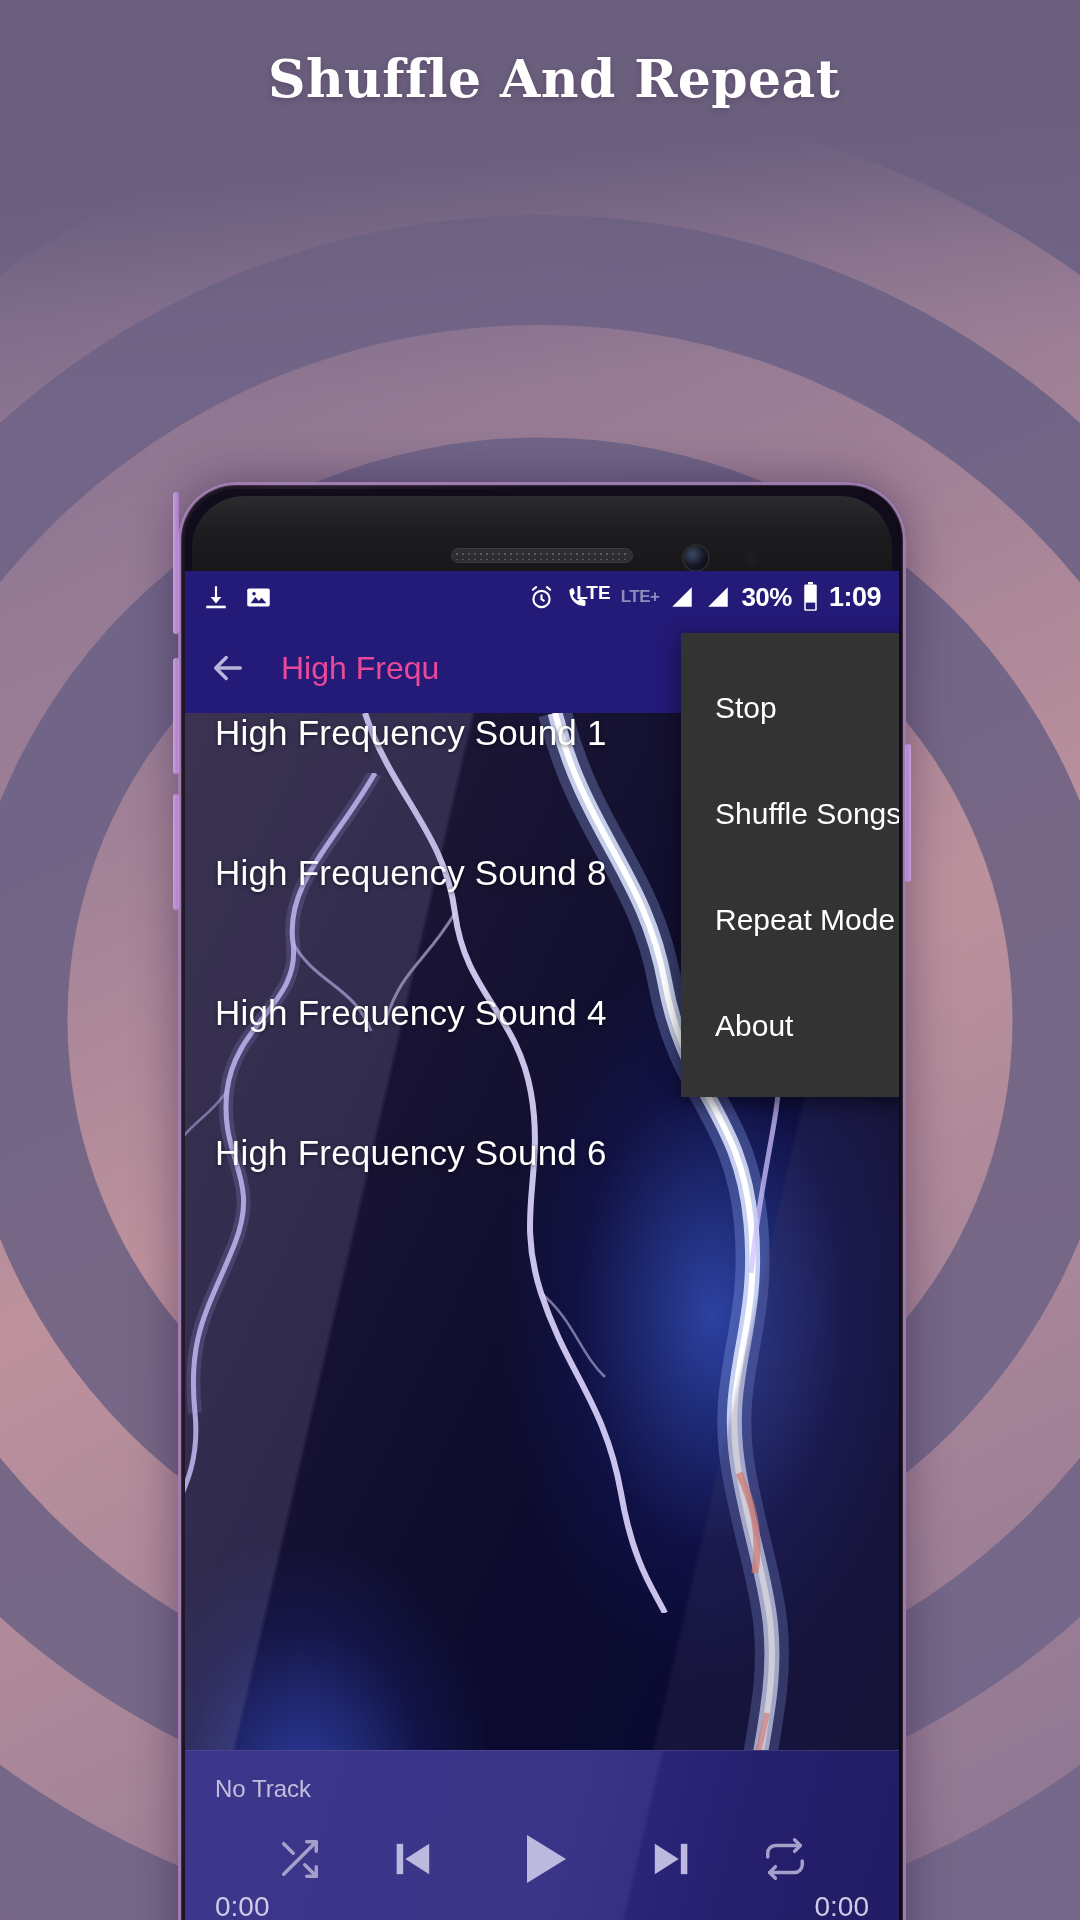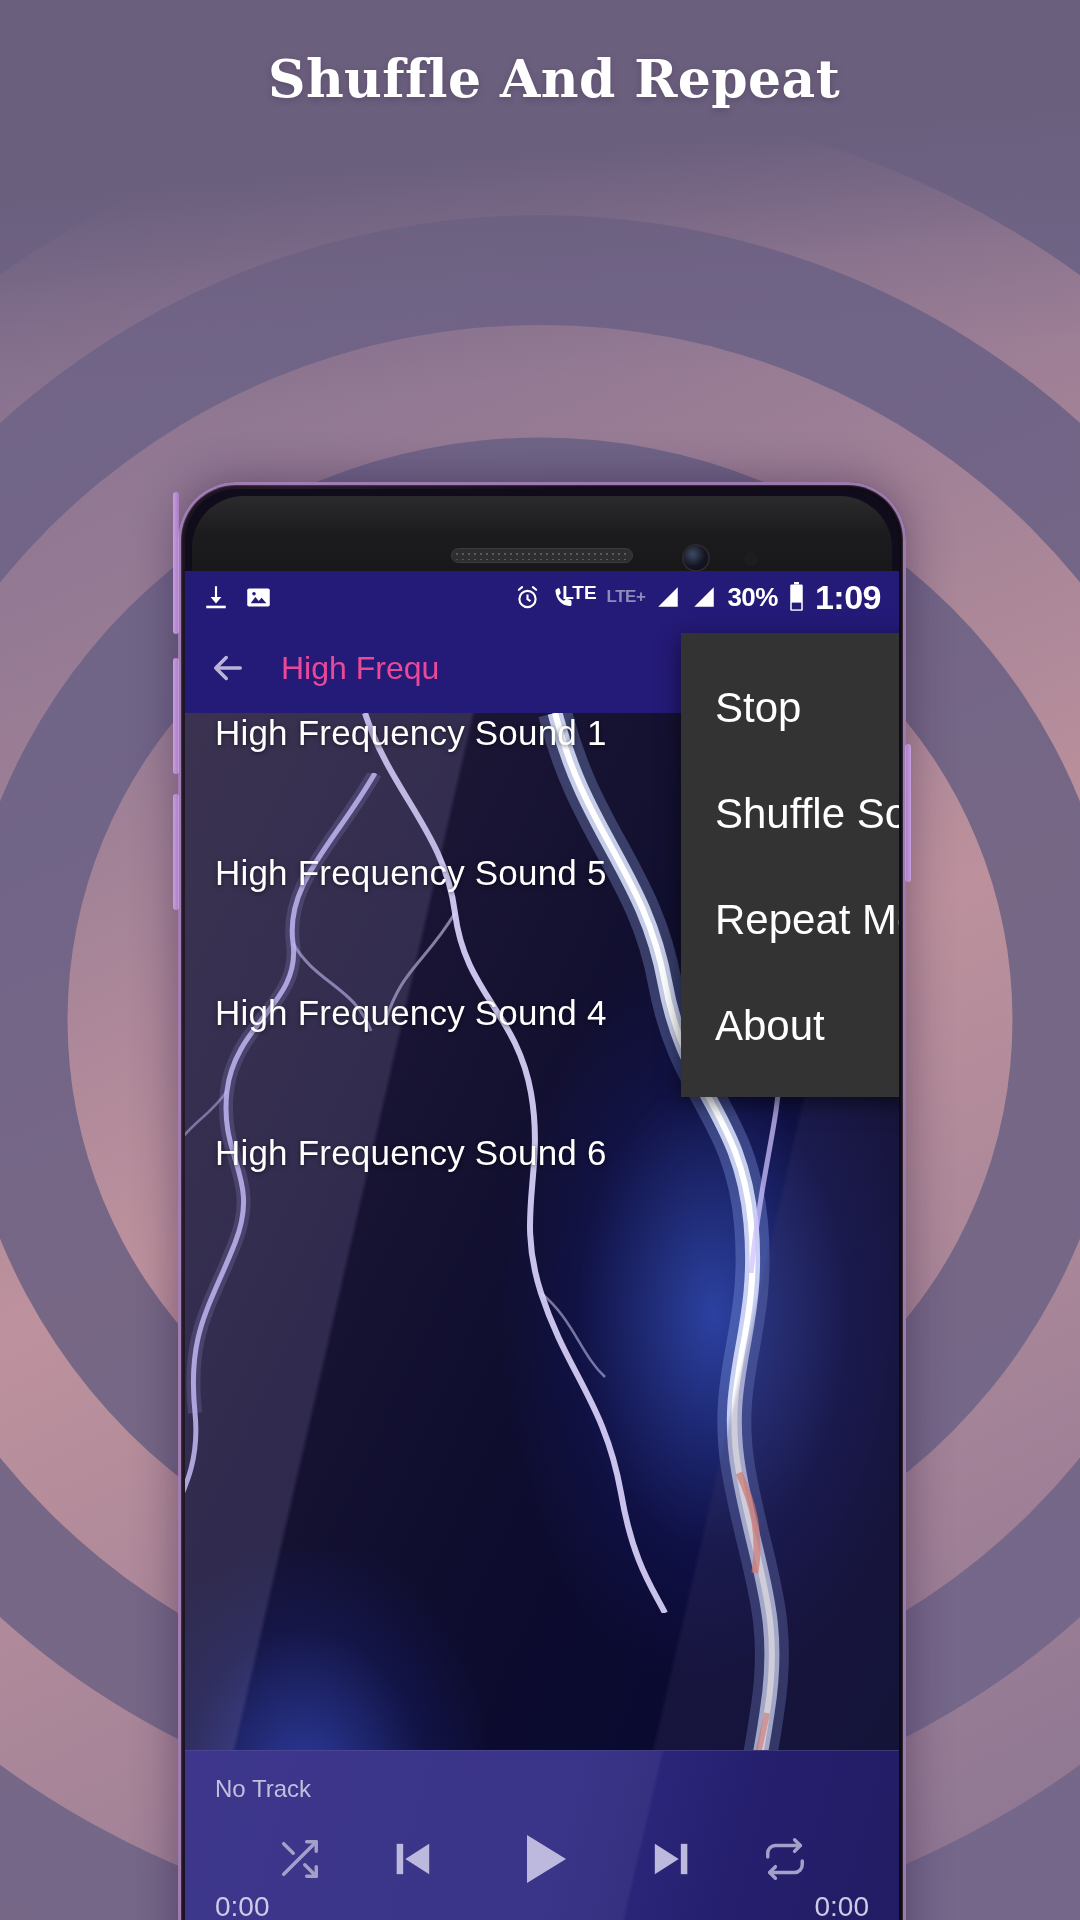--- a/index.html
+++ b/index.html
@@ -136,21 +136,21 @@
     padding:13px 18px;
     color:#ffffff;
     font-size:25px;
     z-index:4;
   }
   #status-left{ display:flex; align-items:center; gap:16px; }
   #status-right{ margin-left:auto; display:flex; align-items:center; gap:10px; }
   .si{ display:inline-flex; align-items:center; }
   #lte-plus{ font-size:17px; font-weight:bold; color:#8d8dbc; letter-spacing:-.5px;}
   #battery-pct{ font-size:26px; font-weight:bold; letter-spacing:-.5px;}
-  #clock{ font-size:34px; font-weight:bold; letter-spacing:-.5px;}
+  #clock{ font-size:27px; font-weight:bold; letter-spacing:-.5px;}
 
   
   #app-bar{
     position:absolute; left:0; right:0; top:52px; height:90px;
     background:#241a77;
     display:flex; align-items:center;
     padding:0 12px;
     z-index:3;
   }
   #back-arrow{ width:62px; height:62px; display:flex; align-items:center; justify-content:center; }
@@ -221,21 +221,21 @@
     background:#333333;
     z-index:10;
     box-shadow:0 6px 20px rgba(0,0,0,.55);
     padding:22px 0 18px 0;
   }
   .menu-item{
     height:106px;
     display:flex; align-items:center;
     padding:0 34px;
     color:#ffffff;
-    font-size:42px;
+    font-size:30px;
   }
 </style>
 </head>
 <body>
 
 <div id="promo-bg">
   <div class="ring" style="width:2060px;height:2060px;background:#6b6184;"></div>
   <div class="ring" style="width:1840px;height:1840px;background:#d9a3a8;"></div>
   <div class="ring" style="width:1610px;height:1610px;background:#6b6184;"></div>
   <div class="ring" style="width:1390px;height:1390px;background:#d9a3a8;"></div>
@@ -356,21 +356,21 @@
             <path d="M78 170 C106 198 134 196 158 230" stroke="#cdc2ff" stroke-width="3" fill="none" opacity=".5"></path>
           </svg>
           <div style="position:absolute;left:0;bottom:-40px;width:300px;height:240px;background:radial-gradient(ellipse at 40% 100%, rgba(70,100,255,.55) 0%, rgba(30,40,140,.25) 48%, rgba(0,0,0,0) 75%);"></div>
         </div>
         <div id="list-sheen"></div>
         <div id="list-items">
           <div class="list-item">
               <span>High Frequency Sound 1</span>
             </div>
           <div class="list-item">
-              <span>High Frequency Sound 5</span>
+              <span>High Frequency Sound 8</span>
             </div>
           <div class="list-item">
               <span>High Frequency Sound 4</span>
             </div>
           <div class="list-item">
               <span>High Frequency Sound 6</span>
             </div>
         </div>
       </div>
 

